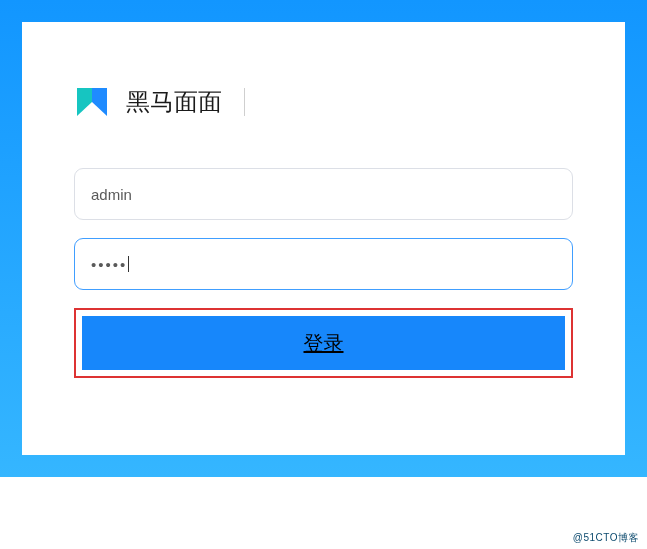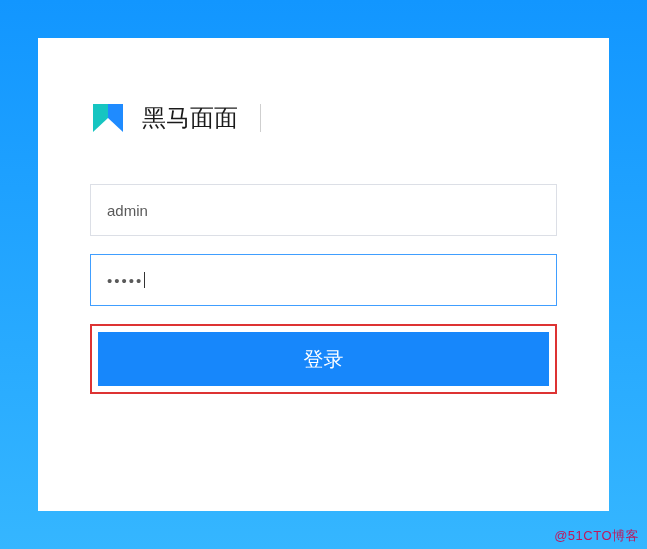--- a/index.html
+++ b/index.html
@@ -9,23 +9,23 @@
     }
     body {
       font-family: "Microsoft YaHei", "PingFang SC", Arial, sans-serif;
       background: #fff;
       width: 647px;
       height: 549px;
       position: relative;
     }
     .outer-frame {
       width: 647px;
-      height: 549px;
+      height: 477px;
       background: linear-gradient(180deg, #1296ff 0%, #35b6ff 100%);
-      padding: 38px;
+      padding: 22px;
       position: relative;
     }
     .login-card {
       background: #ffffff;
       width: 100%;
       height: 100%;
       padding: 62px 52px 0 52px;
     }
     .header {
       display: flex;
@@ -56,21 +56,21 @@
     .form-row {
       margin-bottom: 18px;
     }
     .input-box {
       width: 100%;
       height: 52px;
       padding: 0 16px;
       font-size: 15px;
       color: #5a5a5a;
       border: 1px solid #dcdfe6;
-      border-radius: 0;
+      border-radius: 9px;
       outline: none;
       display: flex;
       align-items: center;
       background: #fff;
     }
     .input-box.focused {
       border: 1px solid #409eff;
     }
     .password-dots {
       letter-spacing: 2px;
@@ -86,35 +86,36 @@
     }
     .highlight-wrap {
       border: 2px solid #d33;
       padding: 6px;
       margin-top: 4px;
     }
     .login-btn {
       width: 100%;
       height: 54px;
       background: #1787fb;
-      color: #ffffff;
+      color: #000000;
       font-size: 20px;
       border: none;
       cursor: pointer;
       display: flex;
       align-items: center;
       justify-content: center;
       font-family: inherit;
+      text-decoration: underline;
     }
     .watermark {
       position: absolute;
       right: 8px;
       bottom: 4px;
-      font-size: 13px;
-      color: #be185d;
+      font-size: 10px;
+      color: #0c4a6e;
       letter-spacing: 0.5px;
     }
   </style>
 </head>
 <body>
 
 <div class="outer-frame">
   <div class="login-card">
 
     <div class="header">

